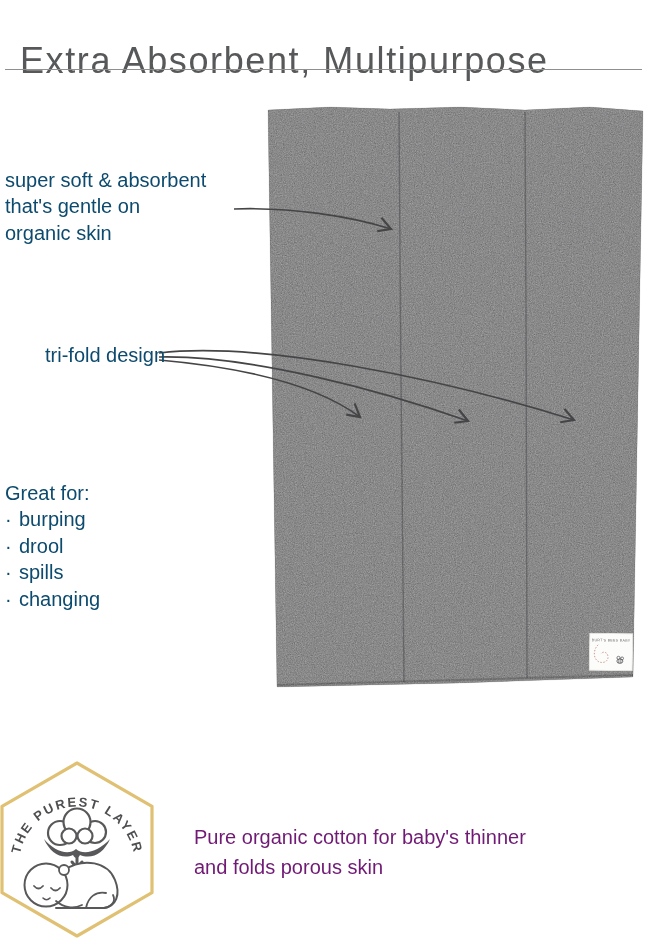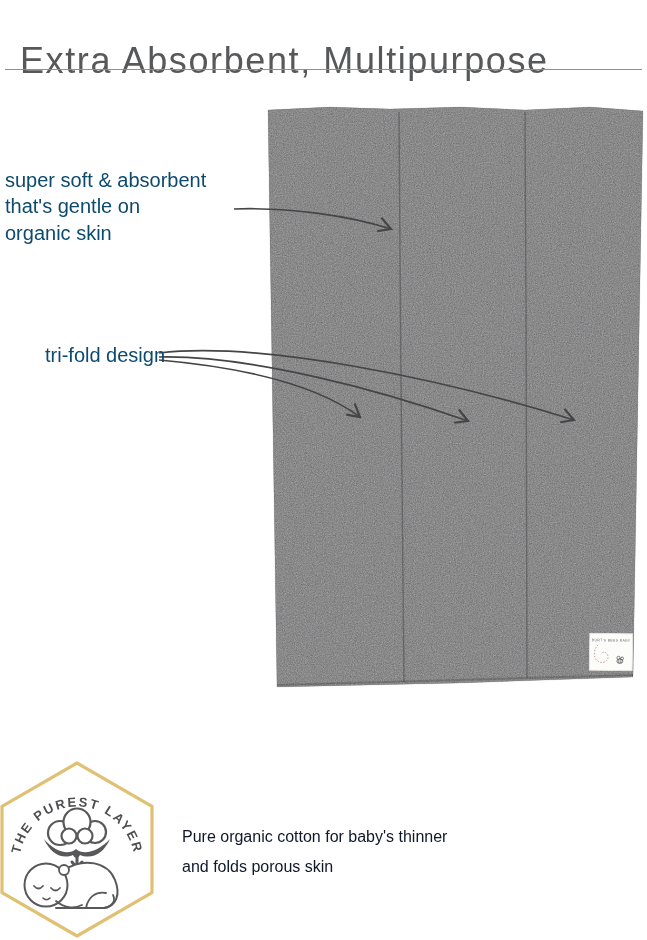--- a/index.html
+++ b/index.html
@@ -15,21 +15,21 @@
   #divider{left:5px;top:69px;width:637px;height:1px;background:#8f8f8f;}
   .callout{font-size:20px;line-height:26.4px;color:#0c4a6e;}
   #callout-softness{left:5px;top:167px;}
   #callout-trifold{left:5px;top:342px;margin-left:40px;}
   #callout-uses{left:5px;top:480px;}
   .bullet-row .dot{display:inline-block;width:14px;}
   #arrow-layer{left:0;top:0;width:647px;height:940px;pointer-events:none;}
   #fabric{left:260px;top:100px;}
   #care-tag{left:589px;top:633px;width:44px;height:38px;transform:rotate(0.8deg);}
   #badge{left:0;top:753px;}
-  #footer-text{left:182px;top:822px;font-size:16px;line-height:30px;color:#0f172a;}
+  #footer-text{left:194px;top:822px;font-size:20px;line-height:30px;color:#701a75;}
 </style>
 </head>
 <body>
 
 <div id="canvas">
 
   <h1 id="title" class="abs">Extra Absorbent, Multipurpose</h1>
   <div id="divider" class="abs"></div>
 
   <svg id="fabric" class="abs" width="387" height="600" viewBox="0 0 387 600">
@@ -86,20 +86,35 @@
   <div id="callout-softness" class="abs callout">
     <div>super soft &amp; absorbent</div>
     <div>that's gentle on</div>
     <div>organic skin</div>
   </div>
 
   <div id="callout-trifold" class="abs callout">
     <div>tri-fold design</div>
   </div>
 
+  <div id="callout-uses" class="abs callout">
+    <div>Great for:</div>
+    <div class="bullet-row">
+      <span class="dot">·</span><span>burping</span>
+    </div>
+    <div class="bullet-row">
+      <span class="dot">·</span><span>drool</span>
+    </div>
+    <div class="bullet-row">
+      <span class="dot">·</span><span>spills</span>
+    </div>
+    <div class="bullet-row">
+      <span class="dot">·</span><span>changing</span>
+    </div>
+  </div>
 
   <svg id="badge" class="abs" width="160" height="190" viewBox="0 0 160 190">
     <polygon points="77,10 152,53.3 152,139.7 77,183 2,139.7 2,53.3" fill="#ffffff" stroke="#e0c173" stroke-width="3.2" stroke-linejoin="round"></polygon>
     <defs>
       <path id="arcPath" d="M 22 130 A 58 58 0 1 1 132 130" fill="none"></path>
     </defs>
     <text font-size="13" font-weight="700" letter-spacing="2" fill="#4e4f51" font-family="Liberation Sans, sans-serif">
       <textPath href="#arcPath" startOffset="50%" text-anchor="middle">THE PUREST LAYER</textPath>
     </text>
 

